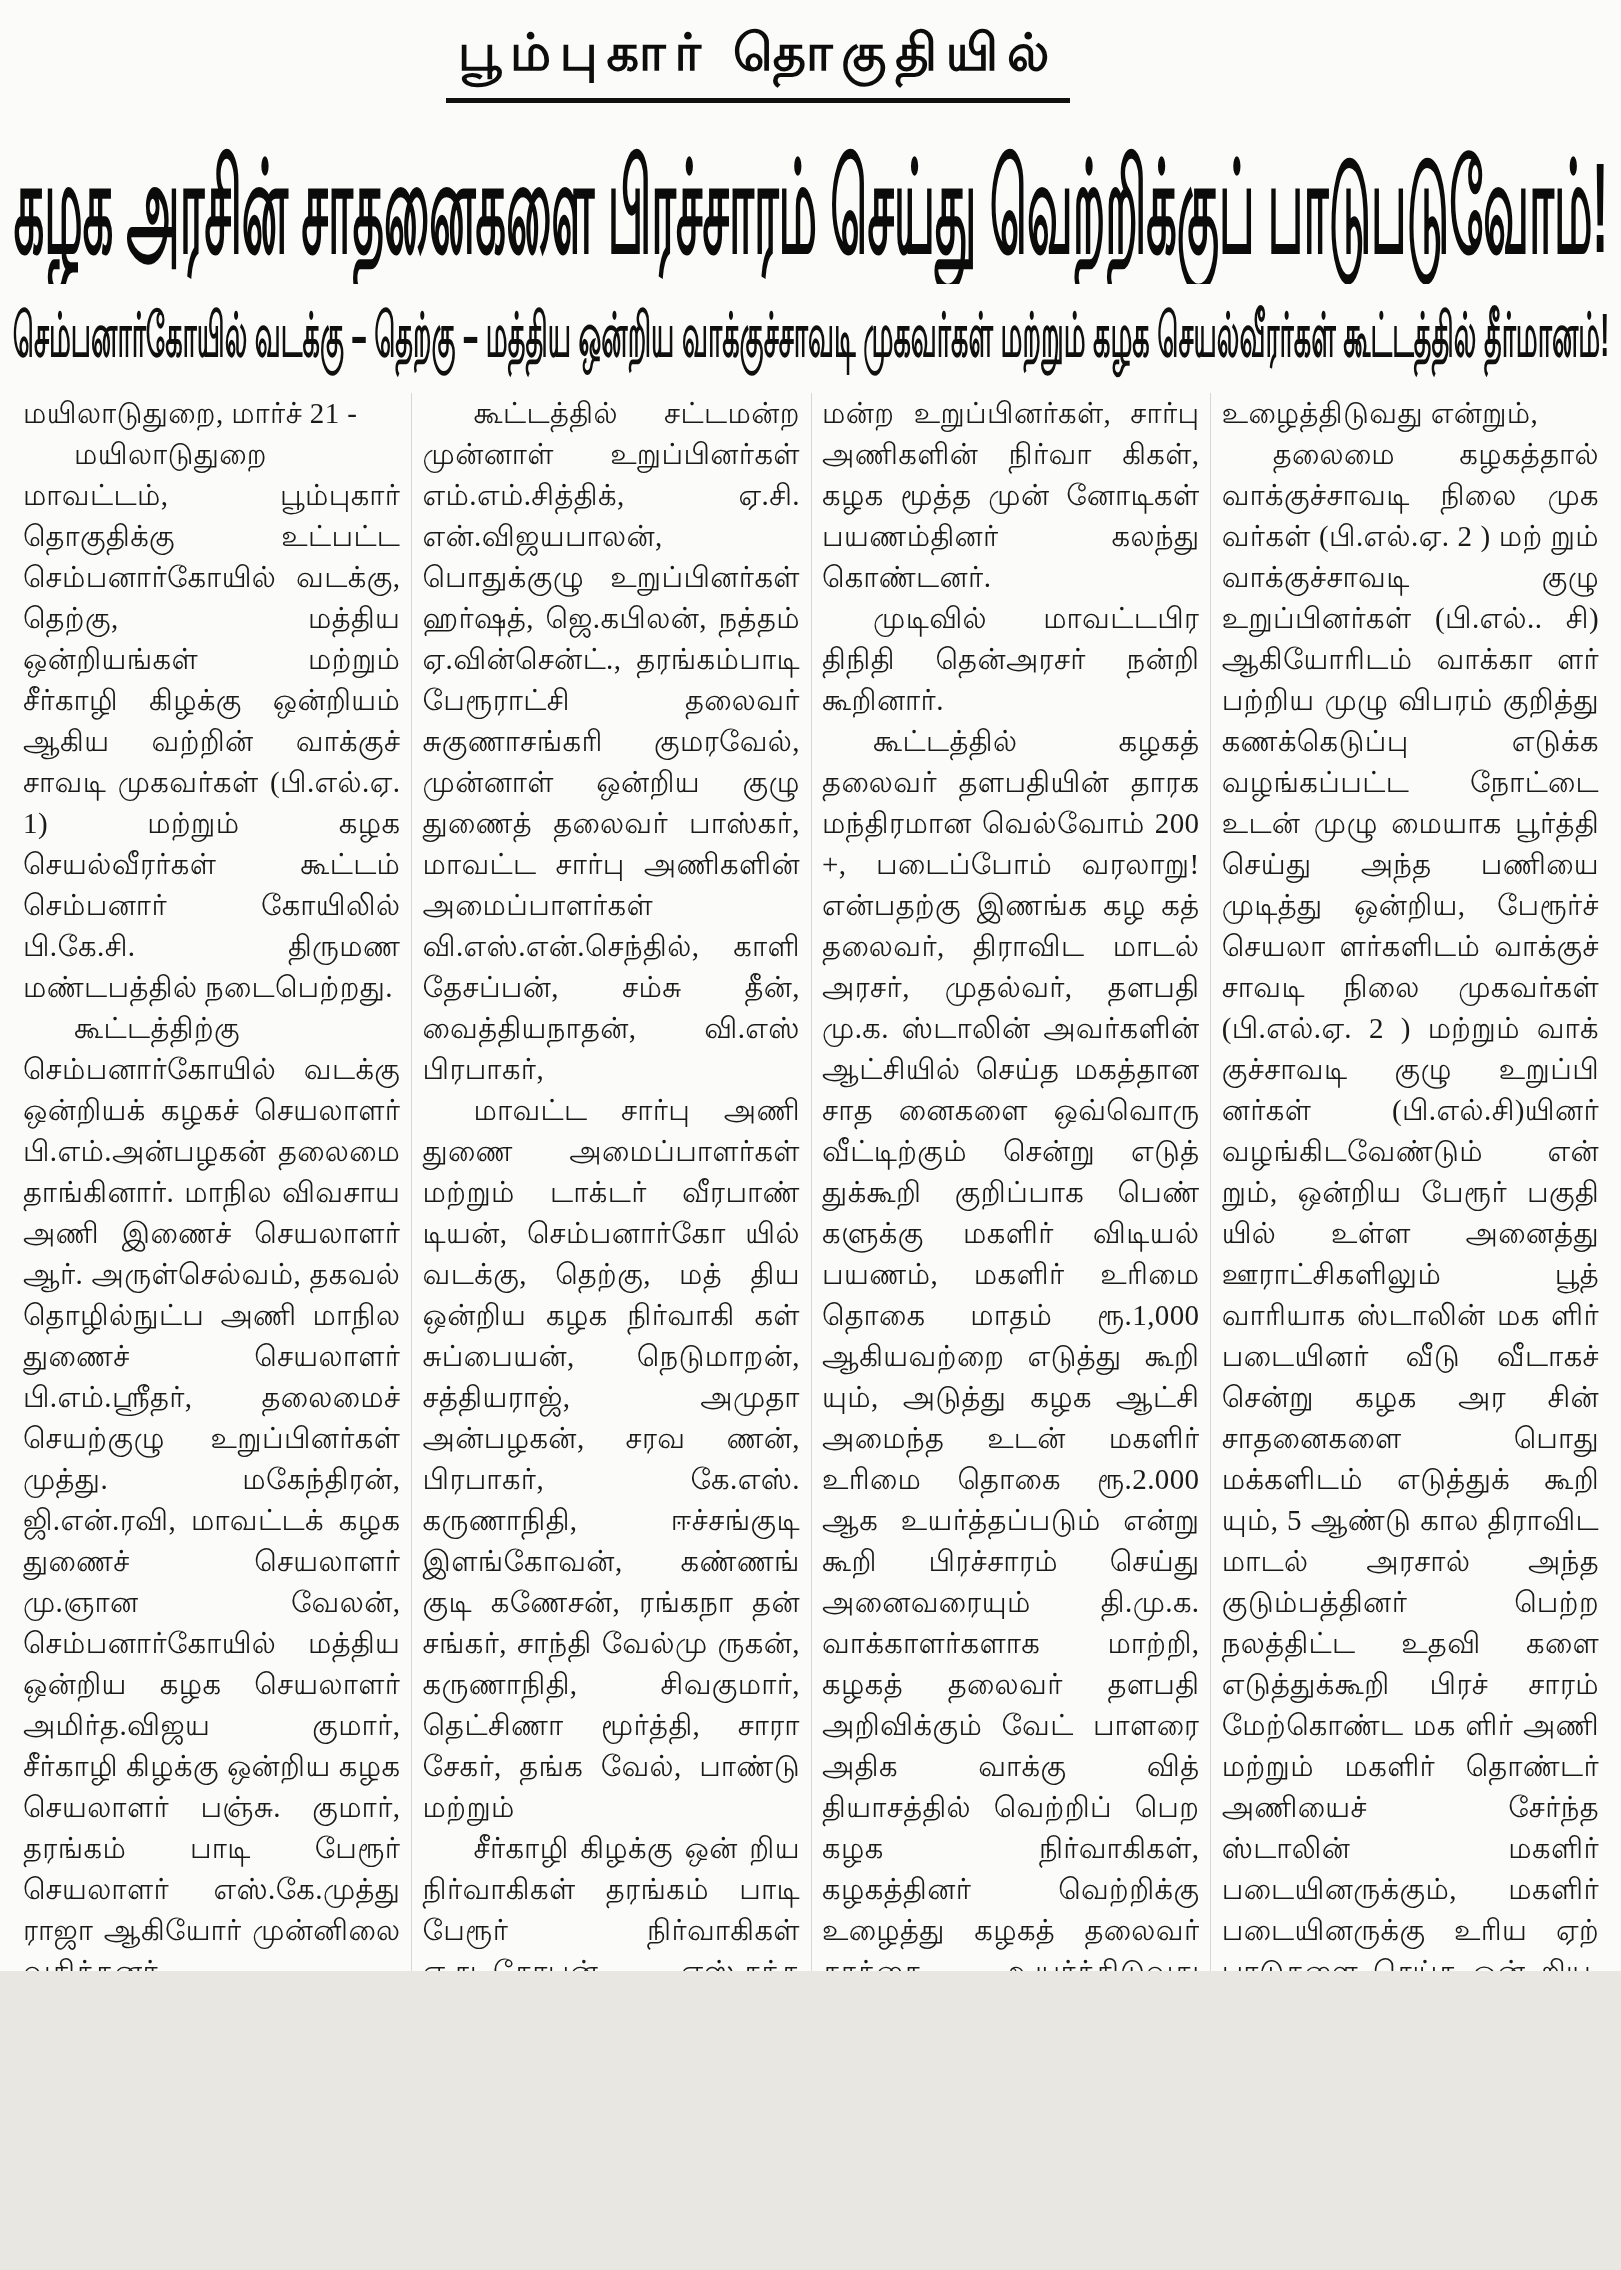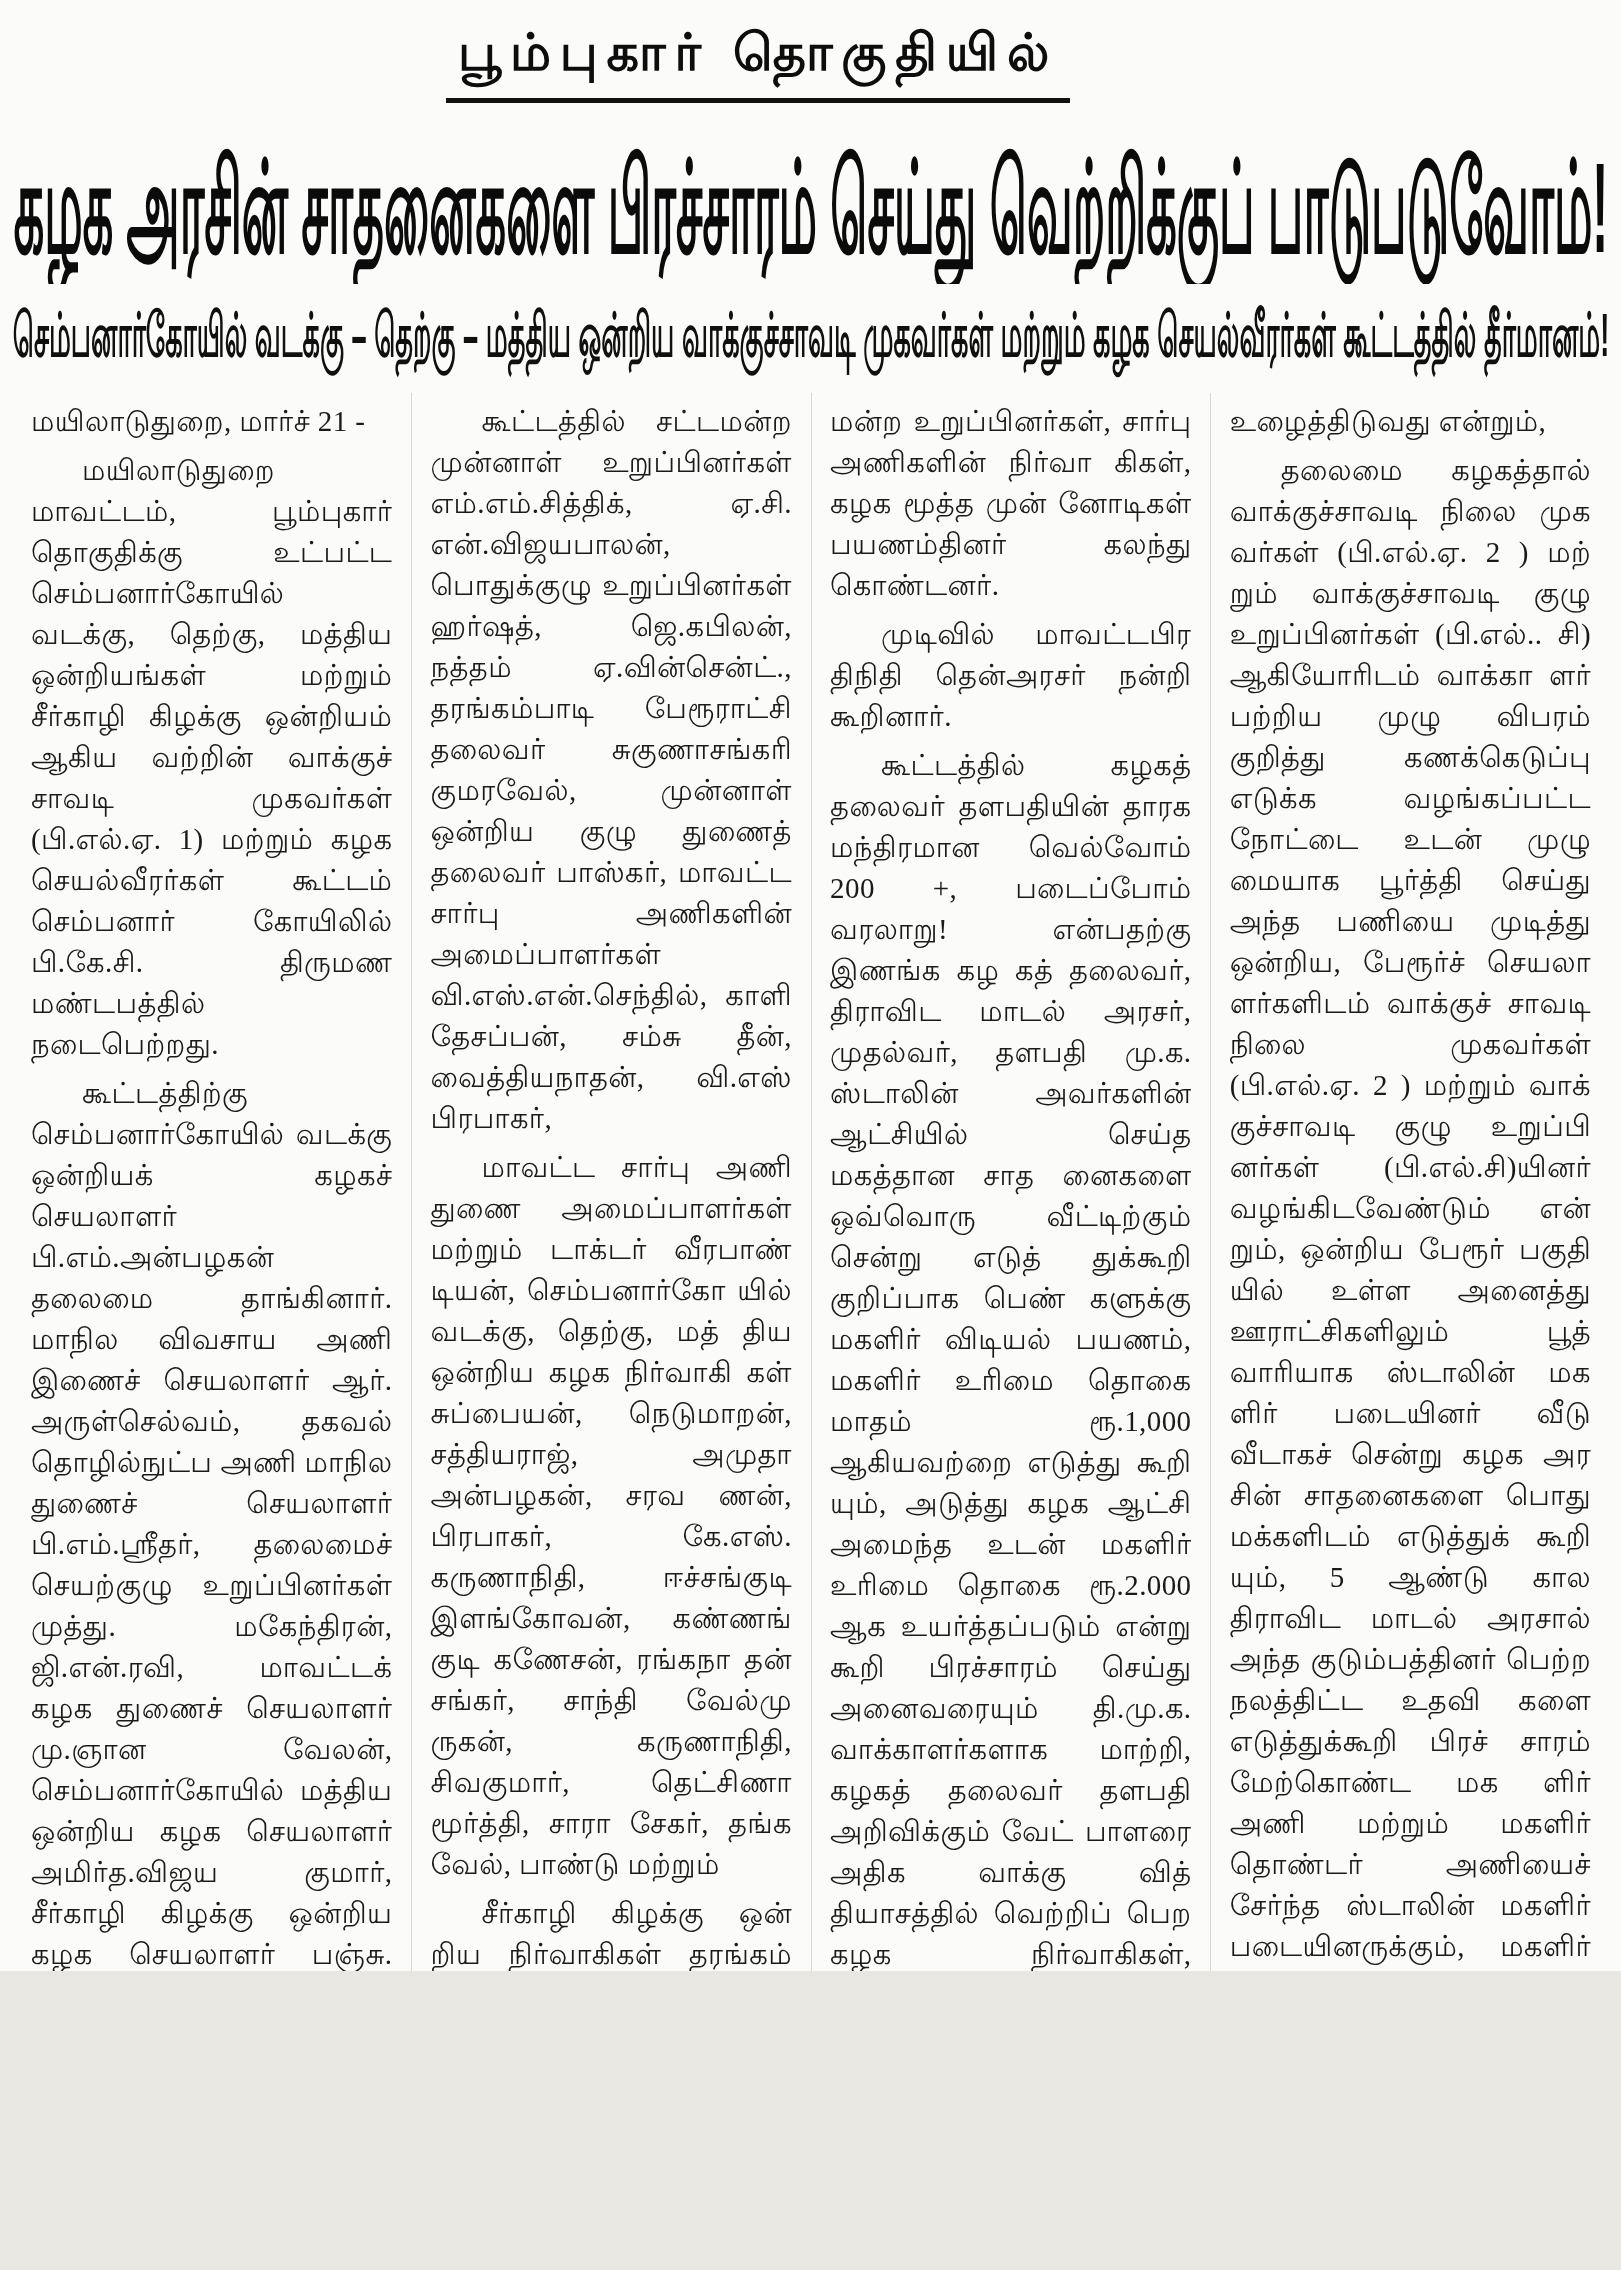--- a/index.html
+++ b/index.html
@@ -55,21 +55,21 @@
     text-align: justify;
     font-size: 29px;
     line-height: 41px;
     color: #1a1a1a;
     letter-spacing: 0.4px;
   }
   .col + .col {
     border-left: 0.9px solid #d9d7d2;
   }
   .col p {
-    margin: 8px;
+    margin: 0;
   }
   .col p.indent {
     text-indent: 51px;
   }
   .col p.dateline {
     text-indent: 0;
   }
 </style>
 </head>
 <body>

